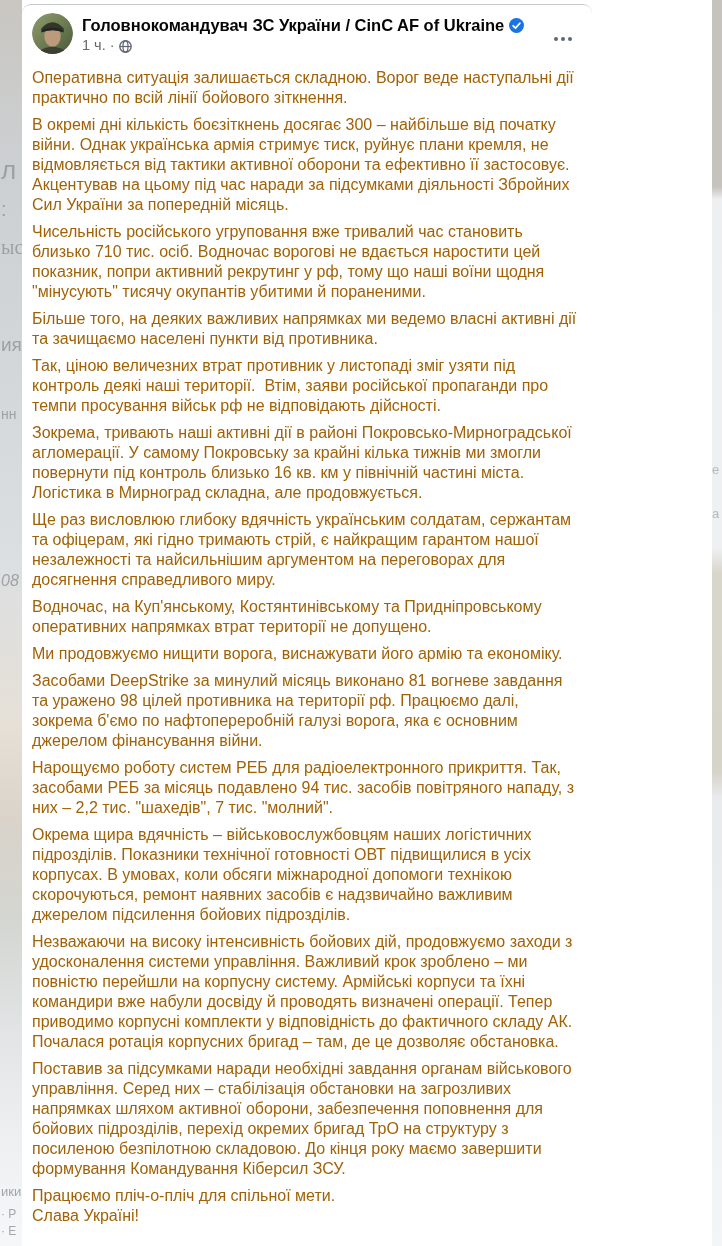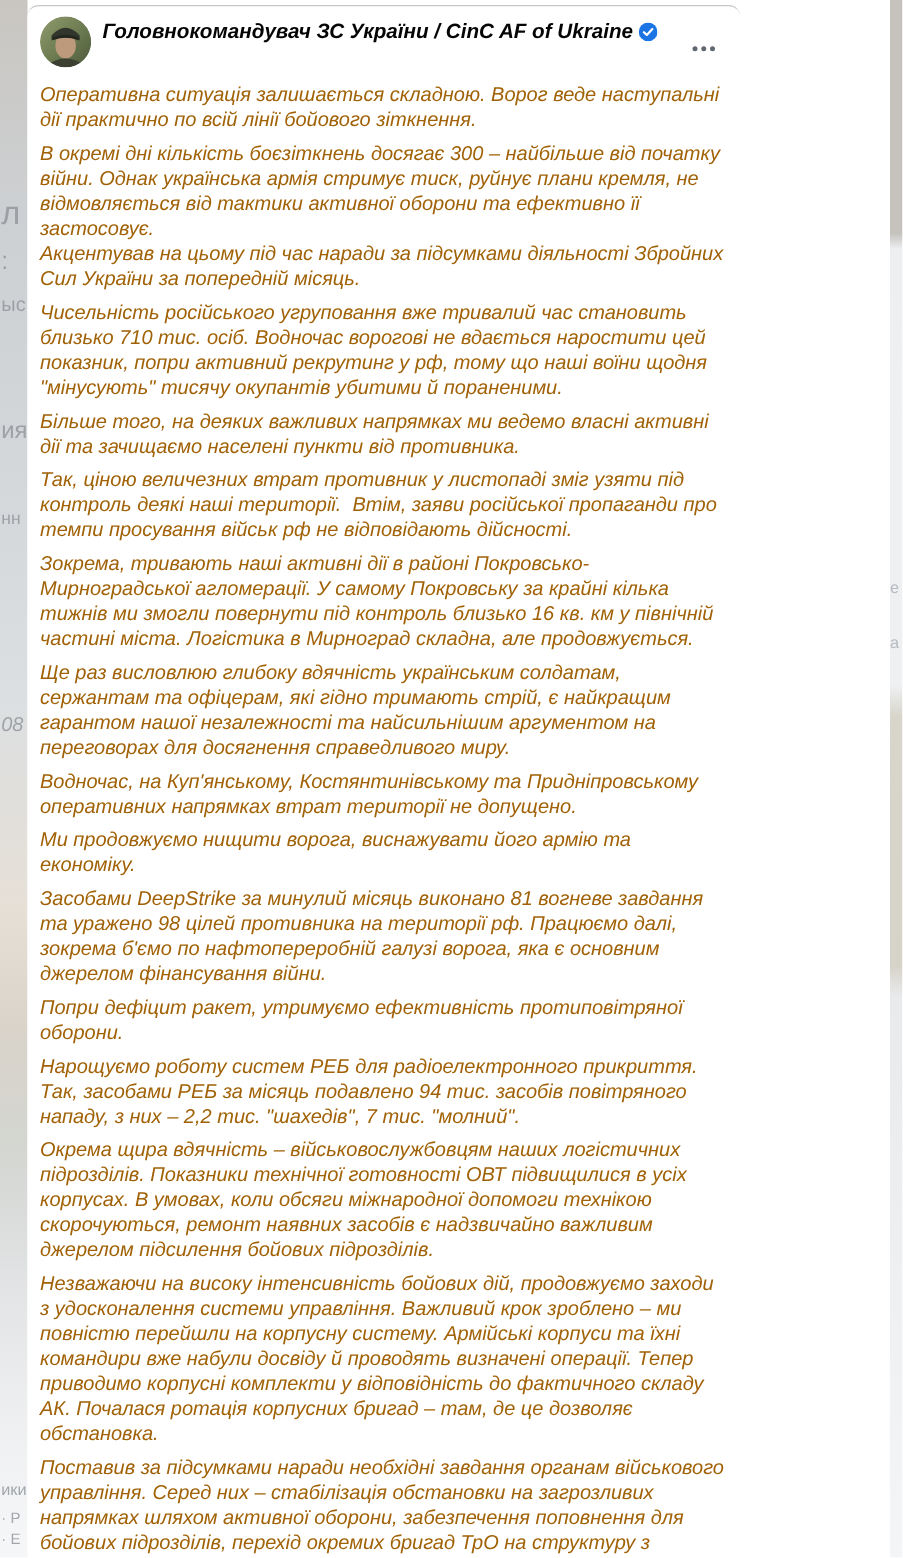--- a/index.html
+++ b/index.html
@@ -33,21 +33,21 @@
     position:absolute;left:0;color:#b6babe;
     font-family:"Liberation Sans",sans-serif;white-space:nowrap;
   }
 
   
   .card{
     position:absolute;left:22px;top:4px;width:570px;height:1242px;
     background:#ffffff;
     border-top:1px solid #c6c8cc;
     border-top-left-radius:9px;border-top-right-radius:9px;
-    z-index:2;box-sizing:border-box;font-style:italic;
+    z-index:2;box-sizing:border-box;
   }
   .post-header{
     position:relative;
     padding:8px 10px 0 10px;
     display:flex;align-items:flex-start;
   }
   .avatar{
     width:41px;height:41px;border-radius:50%;overflow:hidden;flex:0 0 41px;
     box-shadow:inset 0 0 0 1px rgba(0,0,0,.08);
     cursor:pointer;
@@ -82,21 +82,21 @@
     margin:0 0 7px 0;
     white-space:pre-wrap;
   }
 </style>
 </head>
 <body>
 
 <div class="bg-left" id="bg-left">
     <span class="frag" style="top: 155px; font-size: 26px;">л</span>
     <span class="frag" style="top: 198px; font-size: 20px;">:</span>
-    <span class="frag" style="top: 236px; font-size: 16px;">ыс</span>
+    <span class="frag" style="top: 236px; font-size: 20px; font-family: Liberation Serif, serif;">ыс</span>
     <span class="frag" style="top: 334px; font-size: 19px;">ия</span>
     <span class="frag" style="top: 406px; font-size: 14px;">нн</span>
     <span class="frag" style="top: 572px; font-size: 16px; font-style: italic;">08</span>
     <span class="frag" style="top: 1184px; font-size: 13px;">ики</span>
     <span class="frag" style="top: 1207px; font-size: 12px;">· Р</span>
     <span class="frag" style="top: 1224px; font-size: 12px;">· Е</span>
   </div>
 <div class="bg-right" id="bg-right">
     <span class="frag" style="top: 462px; font-size: 13px;">е</span>
     <span class="frag" style="top: 506px; font-size: 13px;">а</span>
@@ -128,41 +128,51 @@
     <div class="hmeta">
       <div class="name-row">
         <span class="author">Головнокомандувач ЗС України / CinC AF of Ukraine</span>
         <span class="verified">
           <svg width="15" height="15" viewBox="0 0 16 16">
             <circle cx="8" cy="8" r="8" fill="#1b74e4"></circle>
             <path d="M4.4 8.3 L6.9 10.7 L11.6 5.6" fill="none" stroke="#ffffff" stroke-width="1.9" stroke-linecap="round" stroke-linejoin="round"></path>
           </svg>
         </span>
       </div>
+      <div class="meta-row">
+        <span class="ts">1 ч.</span>
+        <span class="dotsep">·</span>
+        <span class="globe">
+          <svg width="13" height="13" viewBox="0 0 16 16">
+            <circle cx="8" cy="8" r="7" fill="none" stroke="#606770" stroke-width="1.7"></circle>
+            <line x1="1.4" y1="8" x2="14.6" y2="8" stroke="#606770" stroke-width="1.5"></line>
+            <ellipse cx="8" cy="8" rx="3.1" ry="7" fill="none" stroke="#606770" stroke-width="1.5"></ellipse>
+          </svg>
+        </span>
+      </div>
     </div>
     <div class="more" title="">
       <span class="d"></span>
       <span class="d"></span>
       <span class="d"></span>
     </div>
   </header>
 
   <div class="post-body" id="post-body">
       <div class="para">Оперативна ситуація залишається складною. Ворог веде наступальні дії практично по всій лінії бойового зіткнення.</div>
       <div class="para">В окремі дні кількість боєзіткнень досягає 300 – найбільше від початку війни. Однак українська армія стримує тиск, руйнує плани кремля, не відмовляється від тактики активної оборони та ефективно її застосовує.
 Акцентував на цьому під час наради за підсумками діяльності Збройних Сил України за попередній місяць.</div>
       <div class="para">Чисельність російського угруповання вже тривалий час становить близько 710 тис. осіб. Водночас ворогові не вдається наростити цей показник, попри активний рекрутинг у рф, тому що наші воїни щодня "мінусують" тисячу окупантів убитими й пораненими.</div>
       <div class="para">Більше того, на деяких важливих напрямках ми ведемо власні активні дії та зачищаємо населені пункти від противника.</div>
       <div class="para">Так, ціною величезних втрат противник у листопаді зміг узяти під контроль деякі наші території.  Втім, заяви російської пропаганди про темпи просування військ рф не відповідають дійсності.</div>
       <div class="para">Зокрема, тривають наші активні дії в районі Покровсько-Мирноградської агломерації. У самому Покровську за крайні кілька тижнів ми змогли повернути під контроль близько 16 кв. км у північній частині міста. Логістика в Мирноград складна, але продовжується.</div>
       <div class="para">Ще раз висловлюю глибоку вдячність українським солдатам, сержантам та офіцерам, які гідно тримають стрій, є найкращим гарантом нашої незалежності та найсильнішим аргументом на переговорах для досягнення справедливого миру.</div>
       <div class="para">Водночас, на Куп'янському, Костянтинівському та Придніпровському оперативних напрямках втрат території не допущено.</div>
       <div class="para">Ми продовжуємо нищити ворога, виснажувати його армію та економіку.</div>
       <div class="para">Засобами DeepStrike за минулий місяць виконано 81 вогневе завдання та уражено 98 цілей противника на території рф. Працюємо далі, зокрема б'ємо по нафтопереробній галузі ворога, яка є основним джерелом фінансування війни.</div>
-      <div class="para">Попри дефіцит ракет, утримуємо ефективність протиповітряної оборони.</div>
       <div class="para">Нарощуємо роботу систем РЕБ для радіоелектронного прикриття. Так, засобами РЕБ за місяць подавлено 94 тис. засобів повітряного нападу, з них – 2,2 тис. "шахедів", 7 тис. "молний".</div>
       <div class="para">Окрема щира вдячність – військовослужбовцям наших логістичних підрозділів. Показники технічної готовності ОВТ підвищилися в усіх корпусах. В умовах, коли обсяги міжнародної допомоги технікою скорочуються, ремонт наявних засобів є надзвичайно важливим джерелом підсилення бойових підрозділів.</div>
       <div class="para">Незважаючи на високу інтенсивність бойових дій, продовжуємо заходи з удосконалення системи управління. Важливий крок зроблено – ми повністю перейшли на корпусну систему. Армійські корпуси та їхні командири вже набули досвіду й проводять визначені операції. Тепер приводимо корпусні комплекти у відповідність до фактичного складу АК. Почалася ротація корпусних бригад – там, де це дозволяє обстановка.</div>
       <div class="para">Поставив за підсумками наради необхідні завдання органам військового управління. Серед них – стабілізація обстановки на загрозливих напрямках шляхом активної оборони, забезпечення поповнення для бойових підрозділів, перехід окремих бригад ТрО на структуру з посиленою безпілотною складовою. До кінця року маємо завершити формування Командування Кіберсил ЗСУ.</div>
       <div class="para">Працюємо пліч-о-пліч для спільної мети.
 Слава Україні!</div>
     </div>
 </article>
 
 </body></html>

